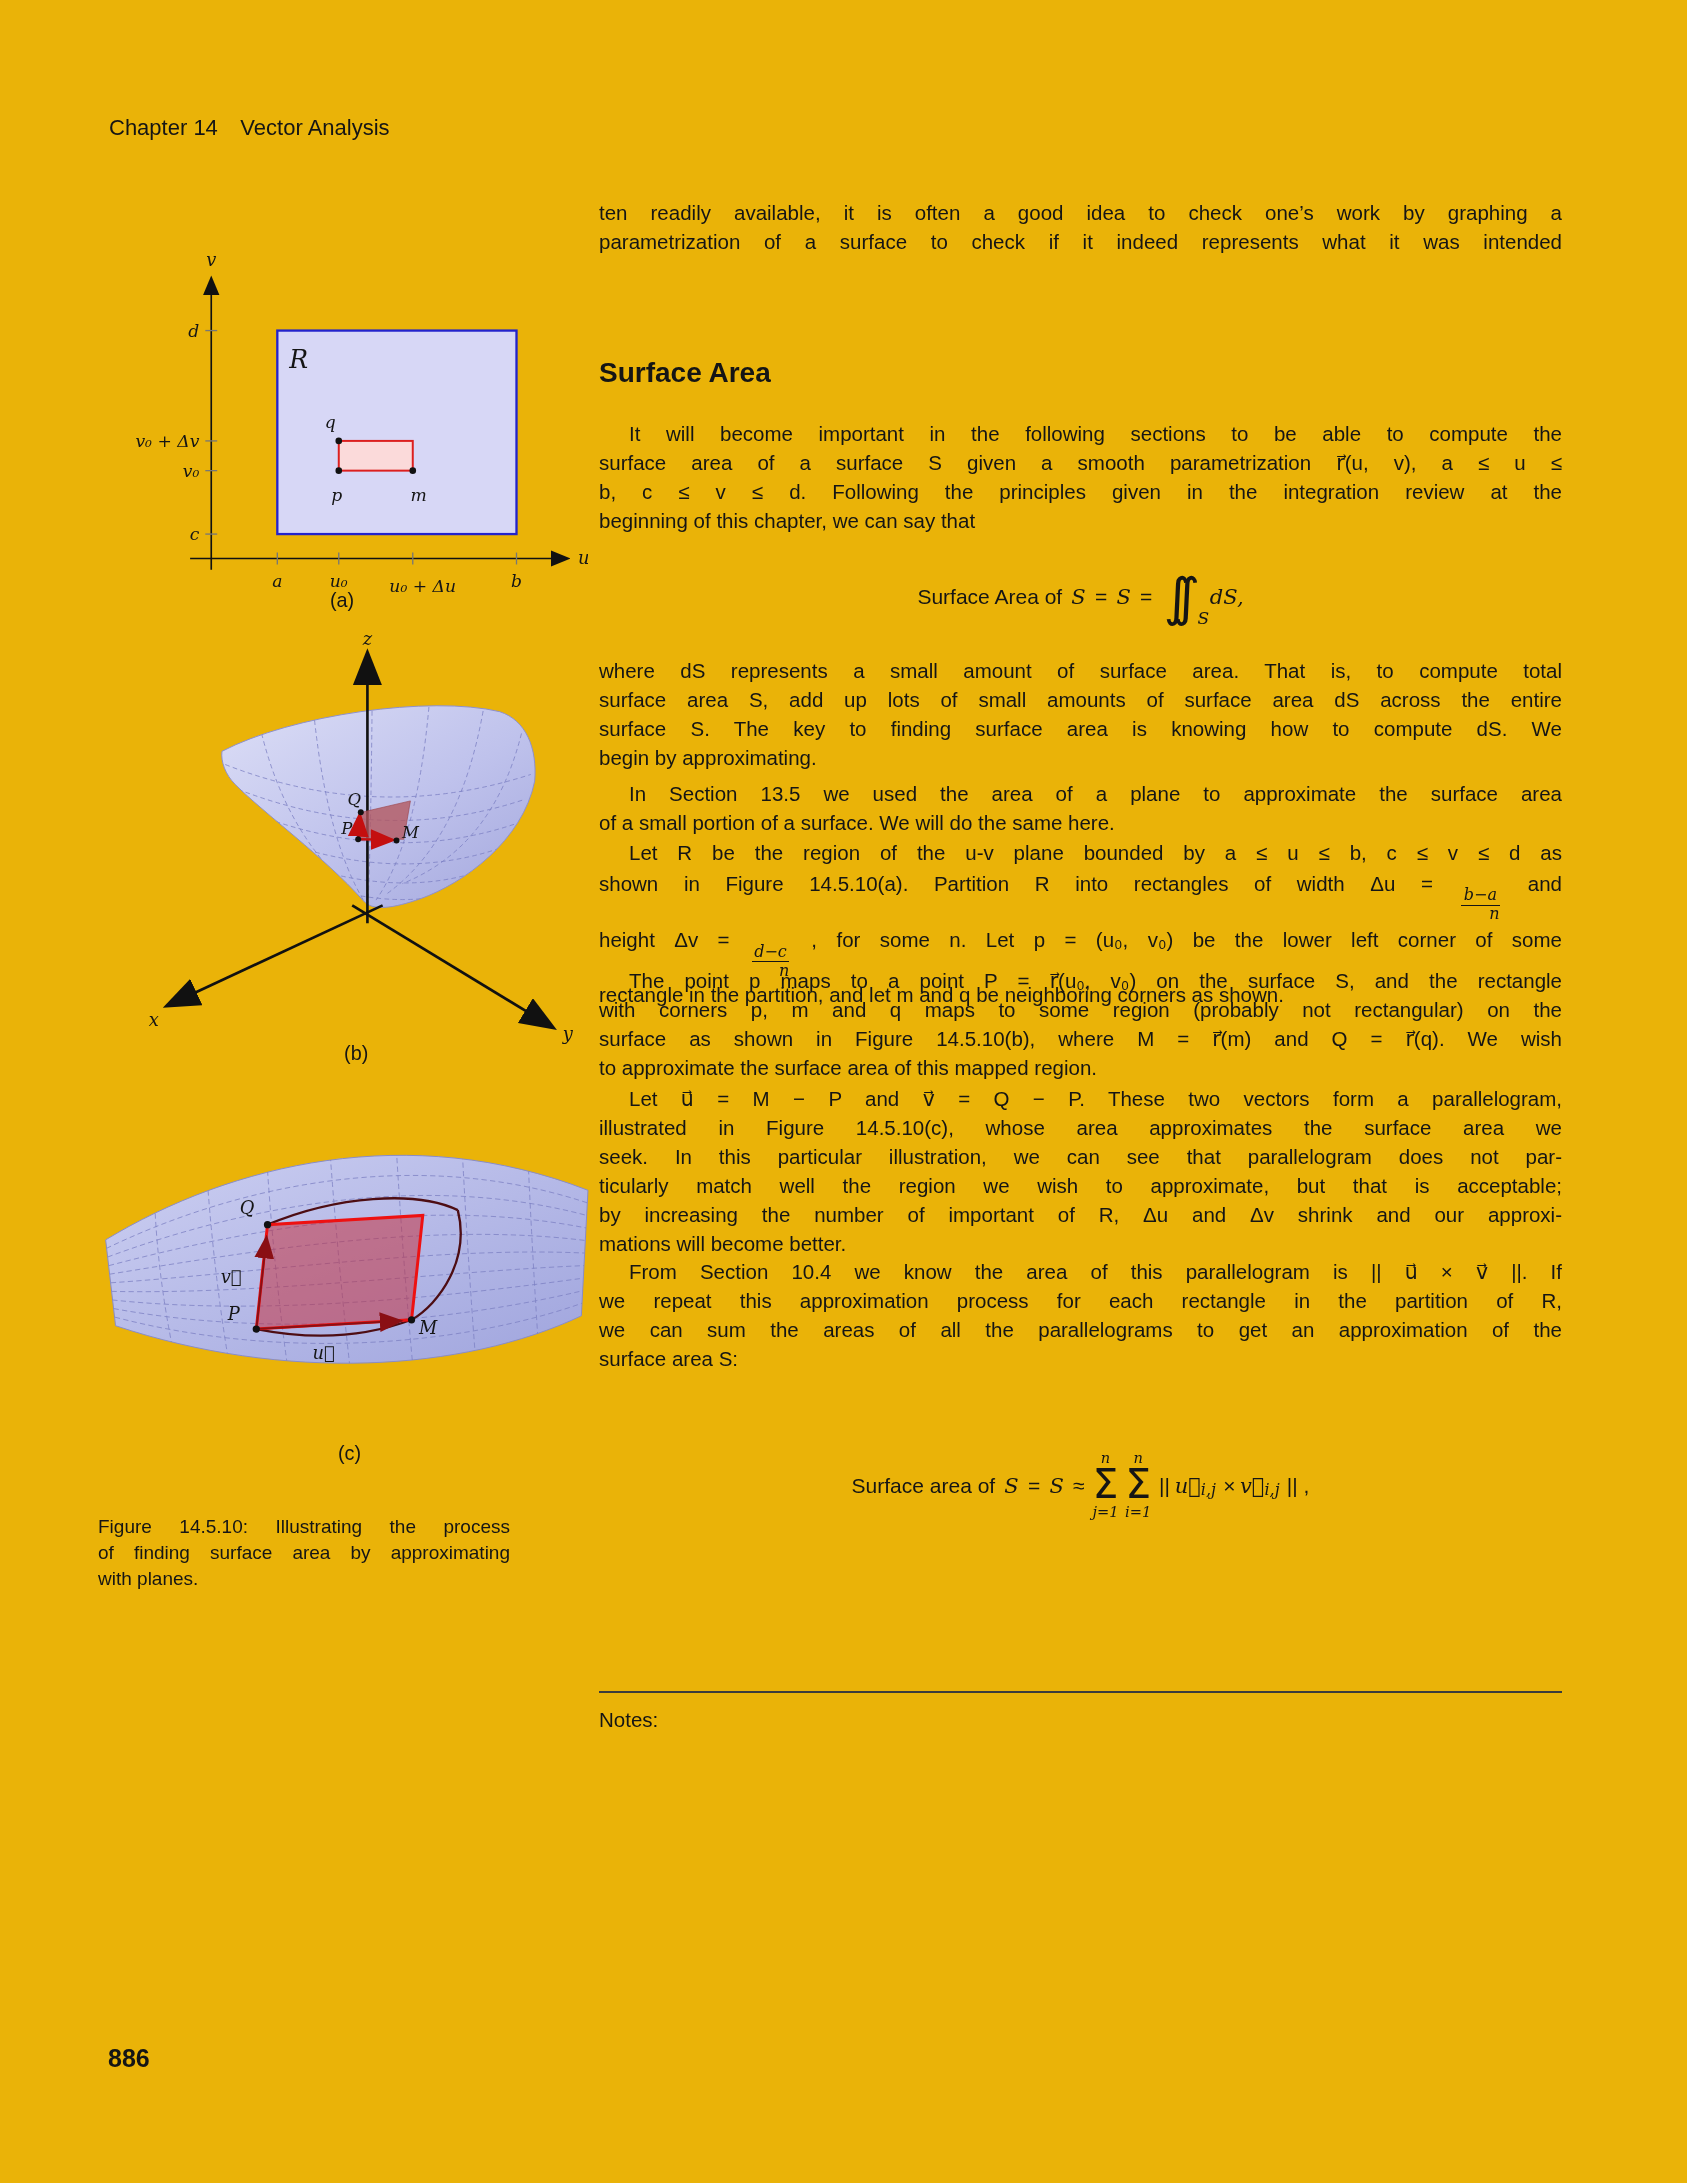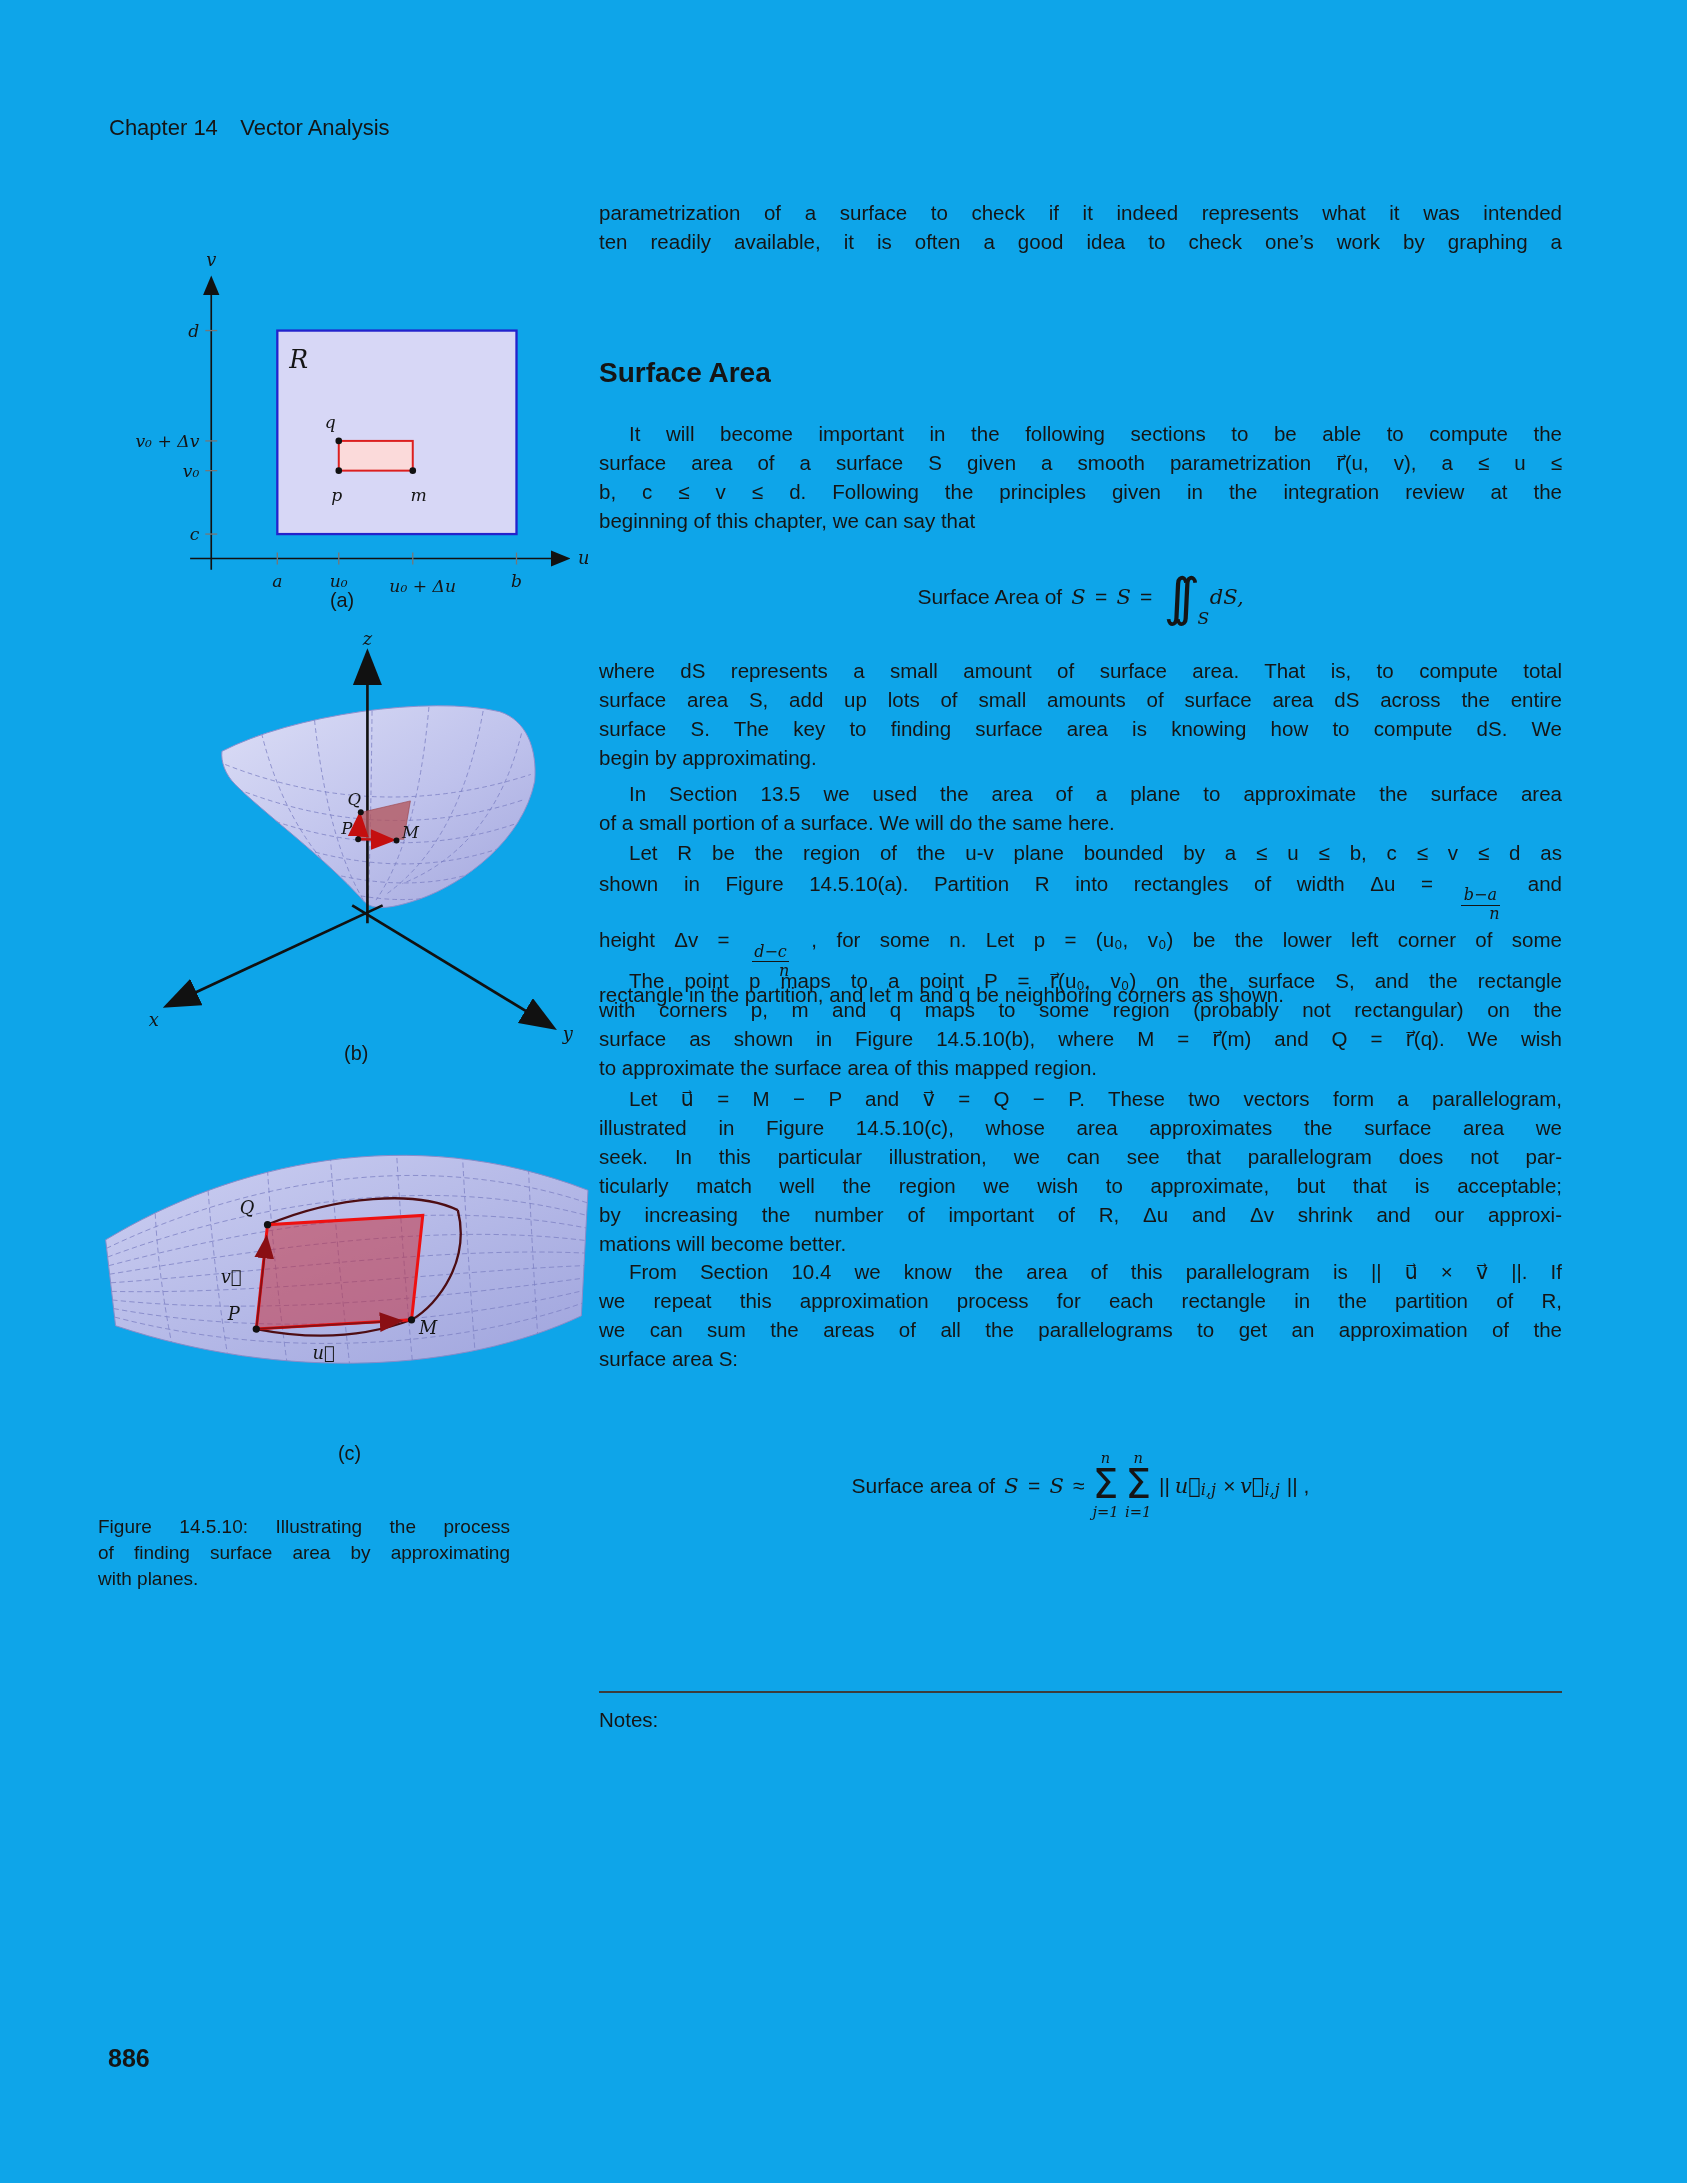--- a/index.html
+++ b/index.html
@@ -1,16 +1,16 @@
 <!DOCTYPE html>
 <html style="font-size:10.6px"><head>
 <meta charset="utf-8">
 <style>
   html,body{margin:0;padding:0;background:#ffffff;}
-  .page{position:relative;width:1687px;height:2183px;background:#0ea5e9;overflow:hidden;
+  .page{position:relative;width:1687px;height:2183px;background:#eab308;overflow:hidden;
         font-family:"Liberation Sans","DejaVu Sans",sans-serif;color:#151515;}
   .abs{position:absolute;}
   .hdr{left:109px;top:115px;font-size:22px;}
   .hdr .gap{display:inline-block;width:22.5px;}
   .col{left:599px;width:963px;}
   .para .tl{font-size:20.5px;line-height:29px;}
   .tl.just{text-align:justify;text-align-last:justify;}
   .tl.ind{text-indent:30px;}
   .heading{left:599px;top:357px;font-size:28px;font-weight:700;}
   .formula{display:flex;align-items:center;justify-content:center;font-size:21px;}
@@ -206,22 +206,22 @@
     <text class="sub-lab" x="409" y="528" font-size="30" text-anchor="middle">(c)</text>
   </svg>
 
   <div class="abs caption para">
       <div class="tl just">Figure 14.5.10: Illustrating the process</div>
       <div class="tl just">of finding surface area by approximating</div>
       <div class="tl">with planes.</div>
     </div>
 
   <div class="abs col para" style="top:198px;">
+      <div class="tl just">ten readily available, it is often a good idea to check one’s work by graphing a</div>
       <div class="tl just">parametrization of a surface to check if it indeed represents what it was intended</div>
-      <div class="tl just">ten readily available, it is often a good idea to check one’s work by graphing a</div>
     </div>
 
   <div class="abs heading">Surface Area</div>
 
   <div class="abs col para" style="top:419px;">
       <div class="tl just ind">It will become important in the following sections to be able to compute the</div>
       <div class="tl just">surface area of a surface S given a smooth parametrization r⃗(u, v), a ≤ u ≤</div>
       <div class="tl just">b, c ≤ v ≤ d. Following the principles given in the integration review at the</div>
       <div class="tl">beginning of this chapter, we can say that</div>
     </div>

